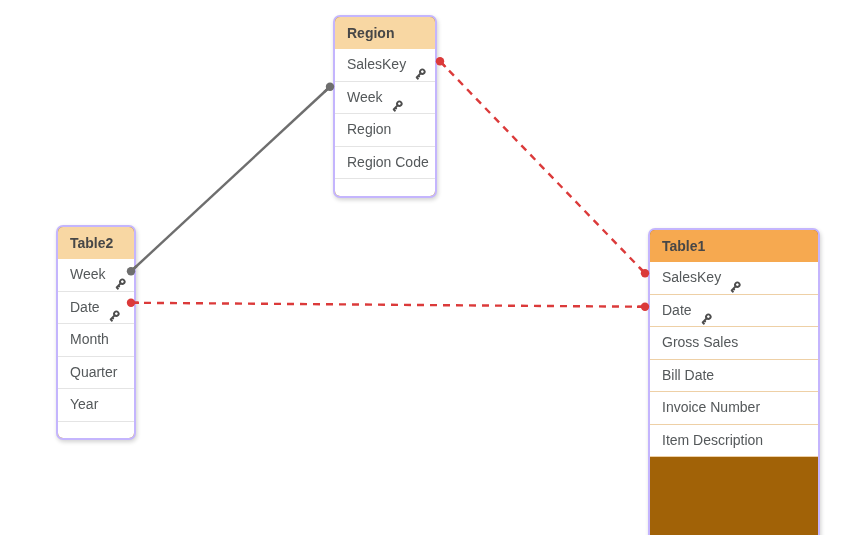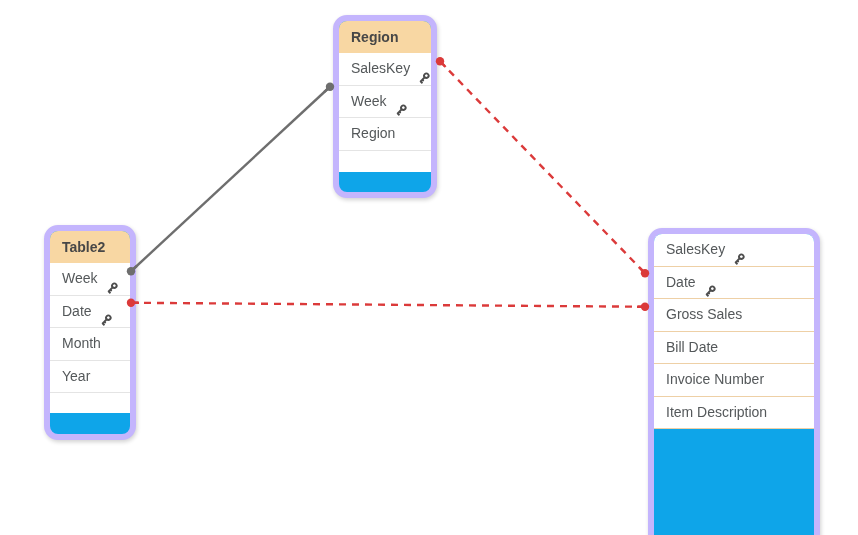--- a/index.html
+++ b/index.html
@@ -13,23 +13,23 @@
   }
   #conn-layer {
     position: absolute;
     left: 0; top: 0;
     width: 858px; height: 535px;
     z-index: 3;
     pointer-events: none;
   }
   .dm-table {
     position: absolute;
-    background: #0ea5e9;
-    border: 6px solid #c4b5fd;
-    border-radius: 14px;
+    background: #a16207;
+    border: 2px solid #c4b5fd;
+    border-radius: 7px;
     box-shadow: 1px 2px 4px rgba(0,0,0,0.18);
     overflow: hidden;
     z-index: 2;
     box-sizing: border-box;
   }
   .dm-table .tbl-header {
     height: 32px;
     line-height: 32px;
     padding-left: 12px;
     font-size: 14px;
@@ -107,23 +107,26 @@
               <circle cx="8" cy="4.2" r="2.6" stroke-width="2.1"></circle>
               <line x1="8" y1="6.8" x2="8" y2="14.2" stroke-width="2.1"></line>
               <line x1="8" y1="13.5" x2="11" y2="13.5" stroke-width="2.1"></line>
               <line x1="8" y1="10.8" x2="10.2" y2="10.8" stroke-width="2.1"></line>
             </g>
           </svg>
         </div>
         <div class="tbl-row">
           <span class="field-label">Region</span>
         </div>
+        <div class="tbl-row">
+          <span class="field-label">Region Code</span>
+        </div>
         <div class="tbl-filler" style="height: 21px;"></div>
       </div>
-      <div class="dm-table" style="left: 44px; top: 225px; width: 92px; height: 214.5px;">
+      <div class="dm-table" style="left: 56px; top: 225px; width: 80px; height: 214.5px;">
         <div class="tbl-header" style="background: rgb(248, 215, 163);">Table2</div>
         <div class="tbl-row">
           <span class="field-label">Week</span>
           <svg class="key-icon" width="14" height="14" viewBox="0 0 16 16">
             <g transform="rotate(45 8 8)" stroke="#4d4d4d" fill="none">
               <circle cx="8" cy="4.2" r="2.6" stroke-width="2.1"></circle>
               <line x1="8" y1="6.8" x2="8" y2="14.2" stroke-width="2.1"></line>
               <line x1="8" y1="13.5" x2="11" y2="13.5" stroke-width="2.1"></line>
               <line x1="8" y1="10.8" x2="10.2" y2="10.8" stroke-width="2.1"></line>
             </g>
@@ -137,25 +140,29 @@
               <line x1="8" y1="6.8" x2="8" y2="14.2" stroke-width="2.1"></line>
               <line x1="8" y1="13.5" x2="11" y2="13.5" stroke-width="2.1"></line>
               <line x1="8" y1="10.8" x2="10.2" y2="10.8" stroke-width="2.1"></line>
             </g>
           </svg>
         </div>
         <div class="tbl-row">
           <span class="field-label">Month</span>
         </div>
         <div class="tbl-row">
+          <span class="field-label">Quarter</span>
+        </div>
+        <div class="tbl-row">
           <span class="field-label">Year</span>
         </div>
         <div class="tbl-filler" style="height: 20px;"></div>
       </div>
       <div class="dm-table highlighted" style="left: 648px; top: 228px; width: 172px; height: 324.5px;">
+        <div class="tbl-header" style="background: rgb(246, 169, 80);">Table1</div>
         <div class="tbl-row">
           <span class="field-label">SalesKey</span>
           <svg class="key-icon" width="14" height="14" viewBox="0 0 16 16">
             <g transform="rotate(45 8 8)" stroke="#4d4d4d" fill="none">
               <circle cx="8" cy="4.2" r="2.6" stroke-width="2.1"></circle>
               <line x1="8" y1="6.8" x2="8" y2="14.2" stroke-width="2.1"></line>
               <line x1="8" y1="13.5" x2="11" y2="13.5" stroke-width="2.1"></line>
               <line x1="8" y1="10.8" x2="10.2" y2="10.8" stroke-width="2.1"></line>
             </g>
           </svg>

